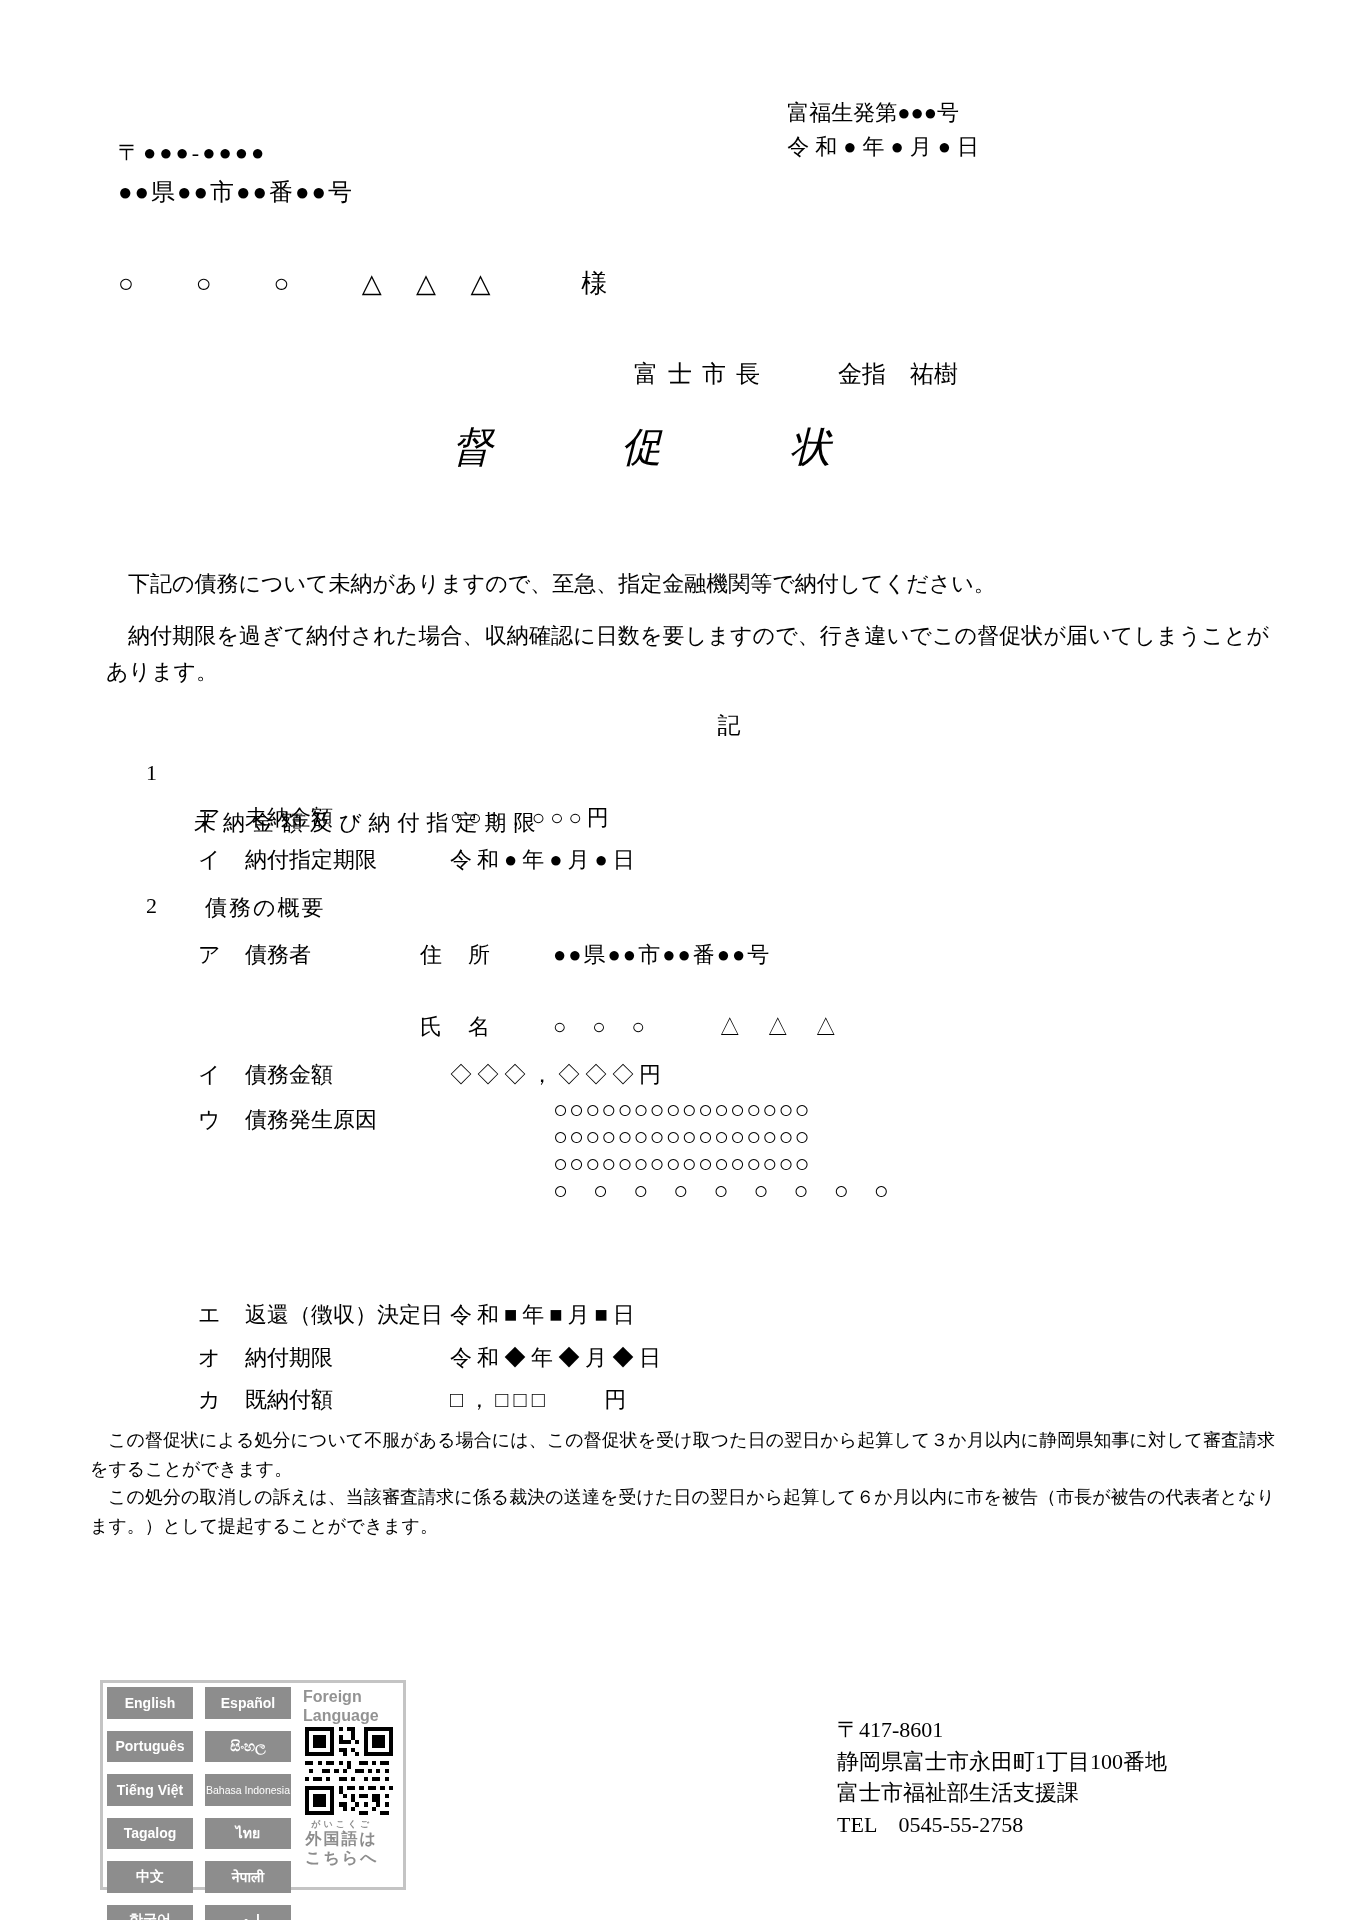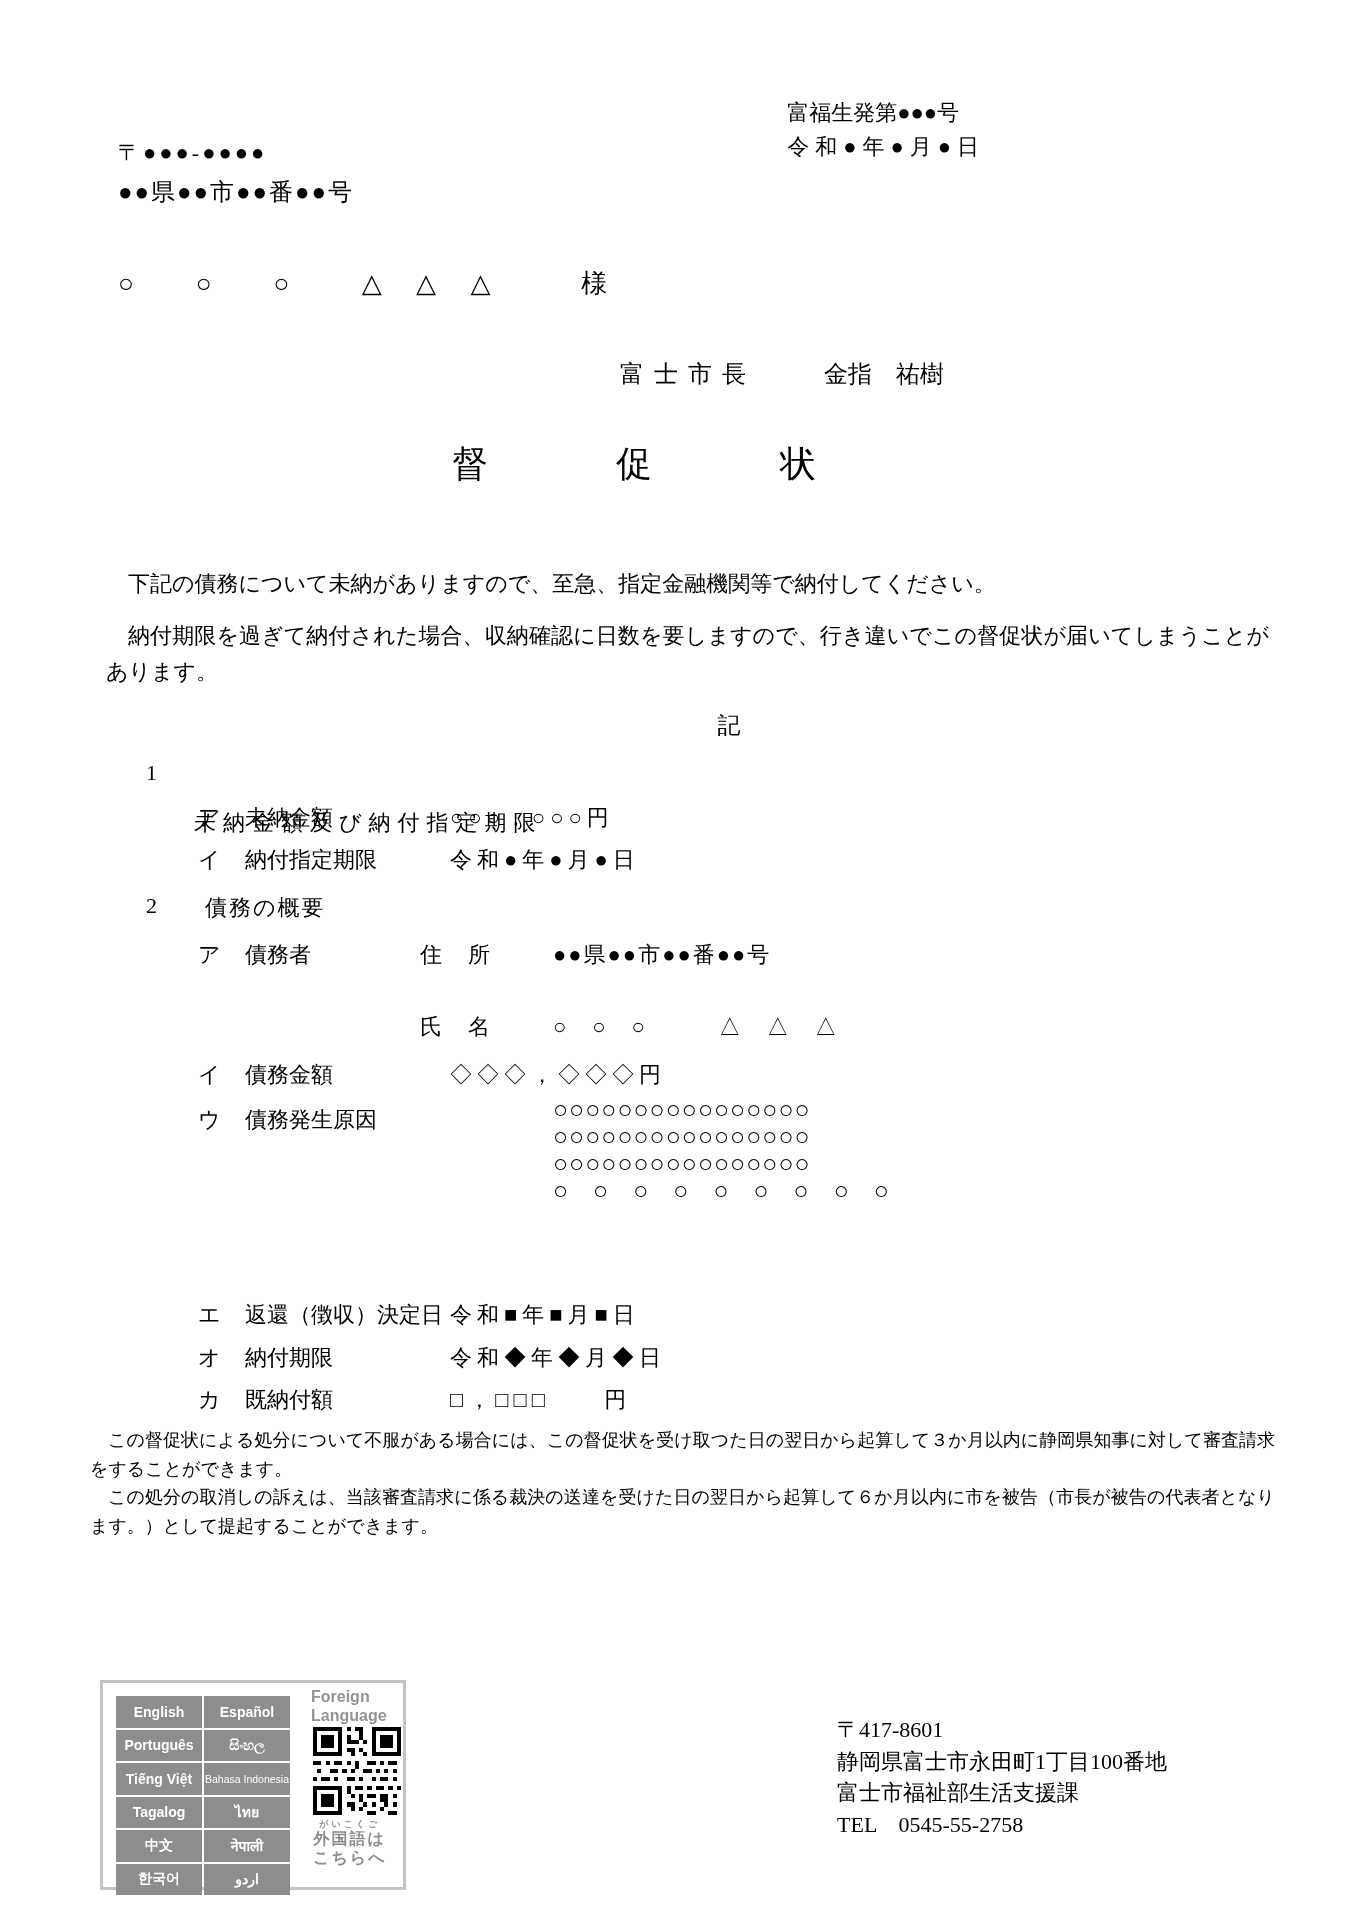--- a/index.html
+++ b/index.html
@@ -19,24 +19,24 @@
 
   .recipient-postal { left:118px; top:138px; font-size:22px; letter-spacing:3px; }
   .recipient-address { left:118px; top:176px; font-size:24px; letter-spacing:2px; }
 
   .recipient-name-line { left:118px; top:266px; font-size:26px; }
   .recipient-name-line .n1 { letter-spacing:18px; }
   .recipient-name-line .n2 { margin-left:48px; letter-spacing:14px; }
   .recipient-name-line .hono { margin-left:70px; }
 
   .sender-line { left:620px; top:358px; font-size:24px; }
-  .sender-line .stitle { letter-spacing:10px; }
+  .sender-line .stitle { letter-spacing:10px;margin-left:14px; }
   .sender-line .sname { margin-left:62px;margin-top:32px; }
 
-  .doc-title { left:452px; top:440px; font-size:36px; letter-spacing:128px; white-space:nowrap; }
+  .doc-title { left:452px; top:420px; font-size:41px; letter-spacing:128px; white-space:nowrap;font-style:italic; }
 
   .intro { left:90px; top:550px; width:1195px; font-size:22px; line-height:36px; text-align:justify; }
   .intro p { margin:16px; text-indent:1em; }
 
   .ki-mark { left:0; top:710px; width:100%; text-align:center; padding-left:100px; box-sizing:border-box; font-size:23px; }
 
   
   .row { position:absolute; left:0; right:0; height:0; font-size:22px; }
   .row > span { position:absolute; white-space:nowrap; }
   .c-num   { left:146px; }
@@ -51,21 +51,21 @@
   .cause-lines { position:absolute; left:553px; top:1096px; font-size:25px; line-height:27px; letter-spacing:1px; }
   .cause-lines div { white-space:nowrap; }
   .cause-lines .sparse { letter-spacing:0; }
 
   
   .legal { left:90px; top:1426px; width:1185px; font-size:18px; line-height:28.5px; text-align:justify; }
   .legal p { margin:0; text-indent:1em; }
 
   
   .lang-widget { left:100px; top:1680px; width:306px; height:210px; border:3px solid #c4c4c4; background:#ffffff; box-sizing:border-box; display:flex; font-family:"Liberation Sans", sans-serif; }
-  .lang-table { display:grid; grid-template-columns:86px 86px; grid-auto-rows:31.5px; gap:2px; padding:13px; background:#ffffff; }
+  .lang-table { display:grid; grid-template-columns:86px 86px; grid-auto-rows:31.5px; gap:12px; padding:4px; background:#ffffff; }
   .lang-cell { background:#8d8d8d; color:#ffffff; display:flex; align-items:center; justify-content:center; font-weight:bold; font-size:14px; white-space:nowrap; overflow:hidden; }
   .lang-cell.sm { font-size:10.5px; font-weight:normal; }
   .lang-cell.md { font-size:14px; font-weight:bold; }
   .lang-panel { flex:1; position:relative; background:#ffffff; color:#8d8d8d; }
   .panel-title { position:absolute; left:8px; top:4px; font-size:16px; line-height:19px; font-weight:bold; color:#939393; }
   .qr { position:absolute; left:10px; top:44px; }
   .qr-caption { position:absolute; left:10px; top:136px; color:#8d8d8d; font-weight:bold;text-align:center; }
   .furigana { font-size:9px; letter-spacing:3px; line-height:10px; }
   .caption-main { font-size:16px; line-height:19px; letter-spacing:2px; }
 

